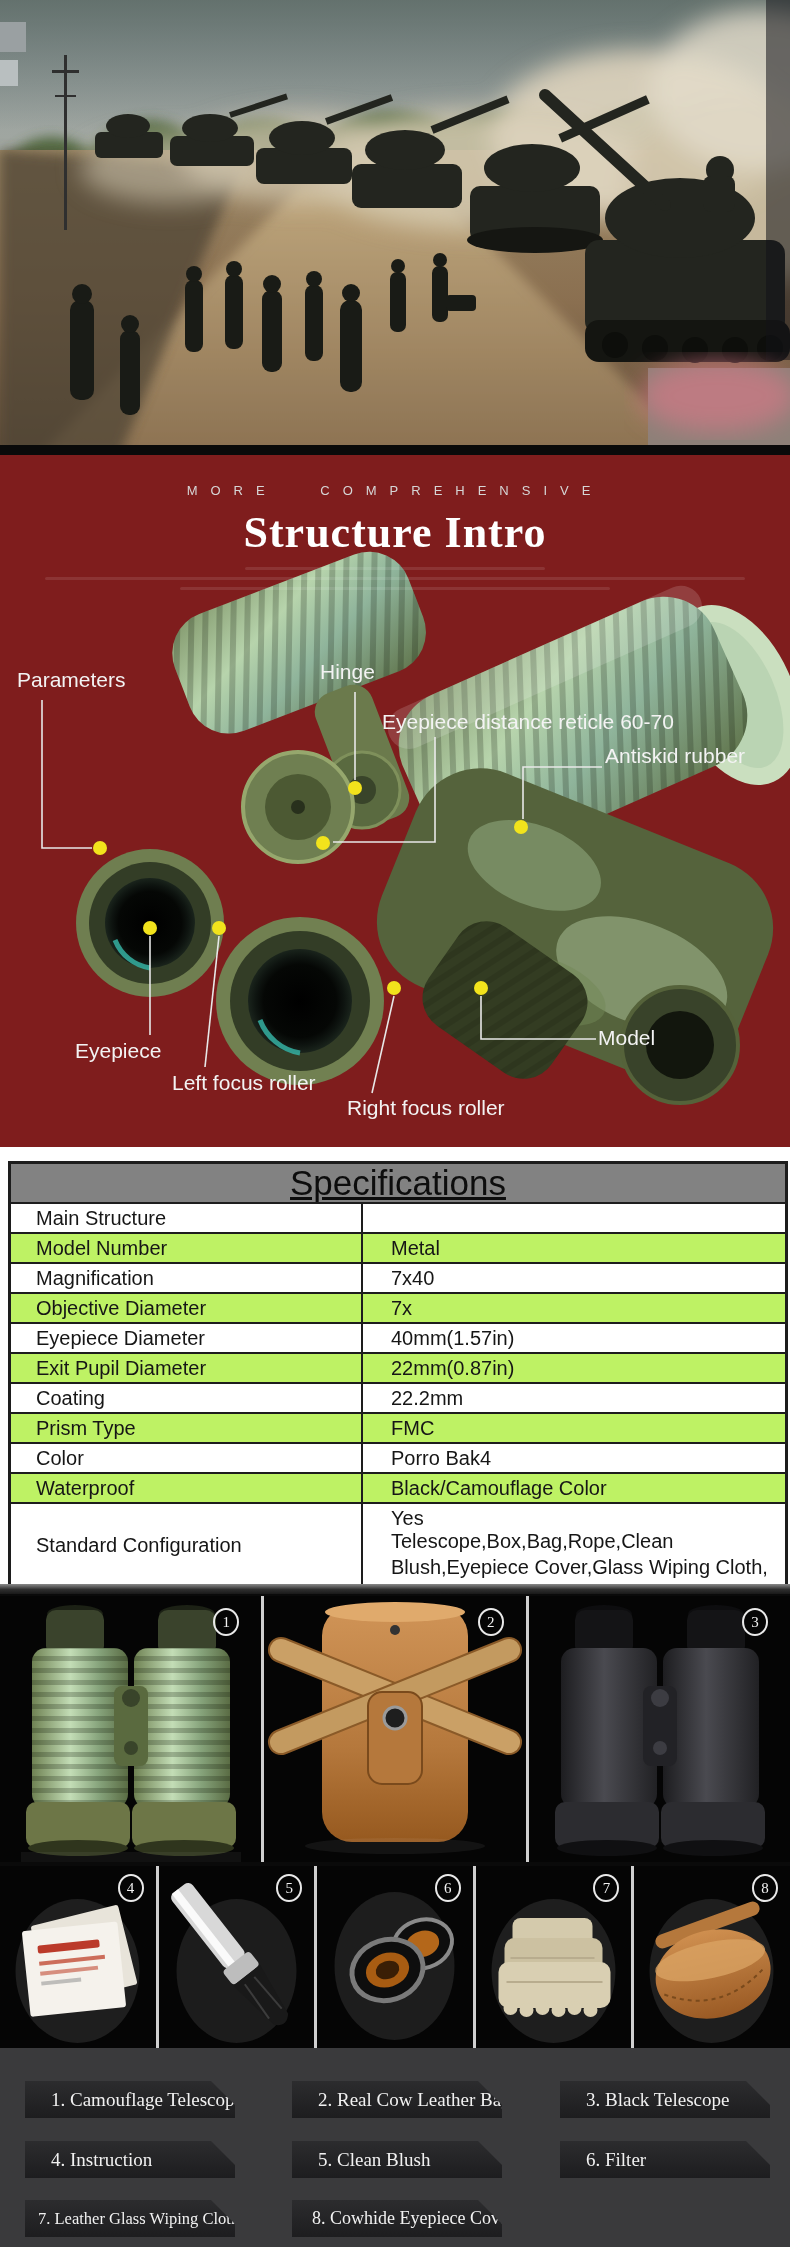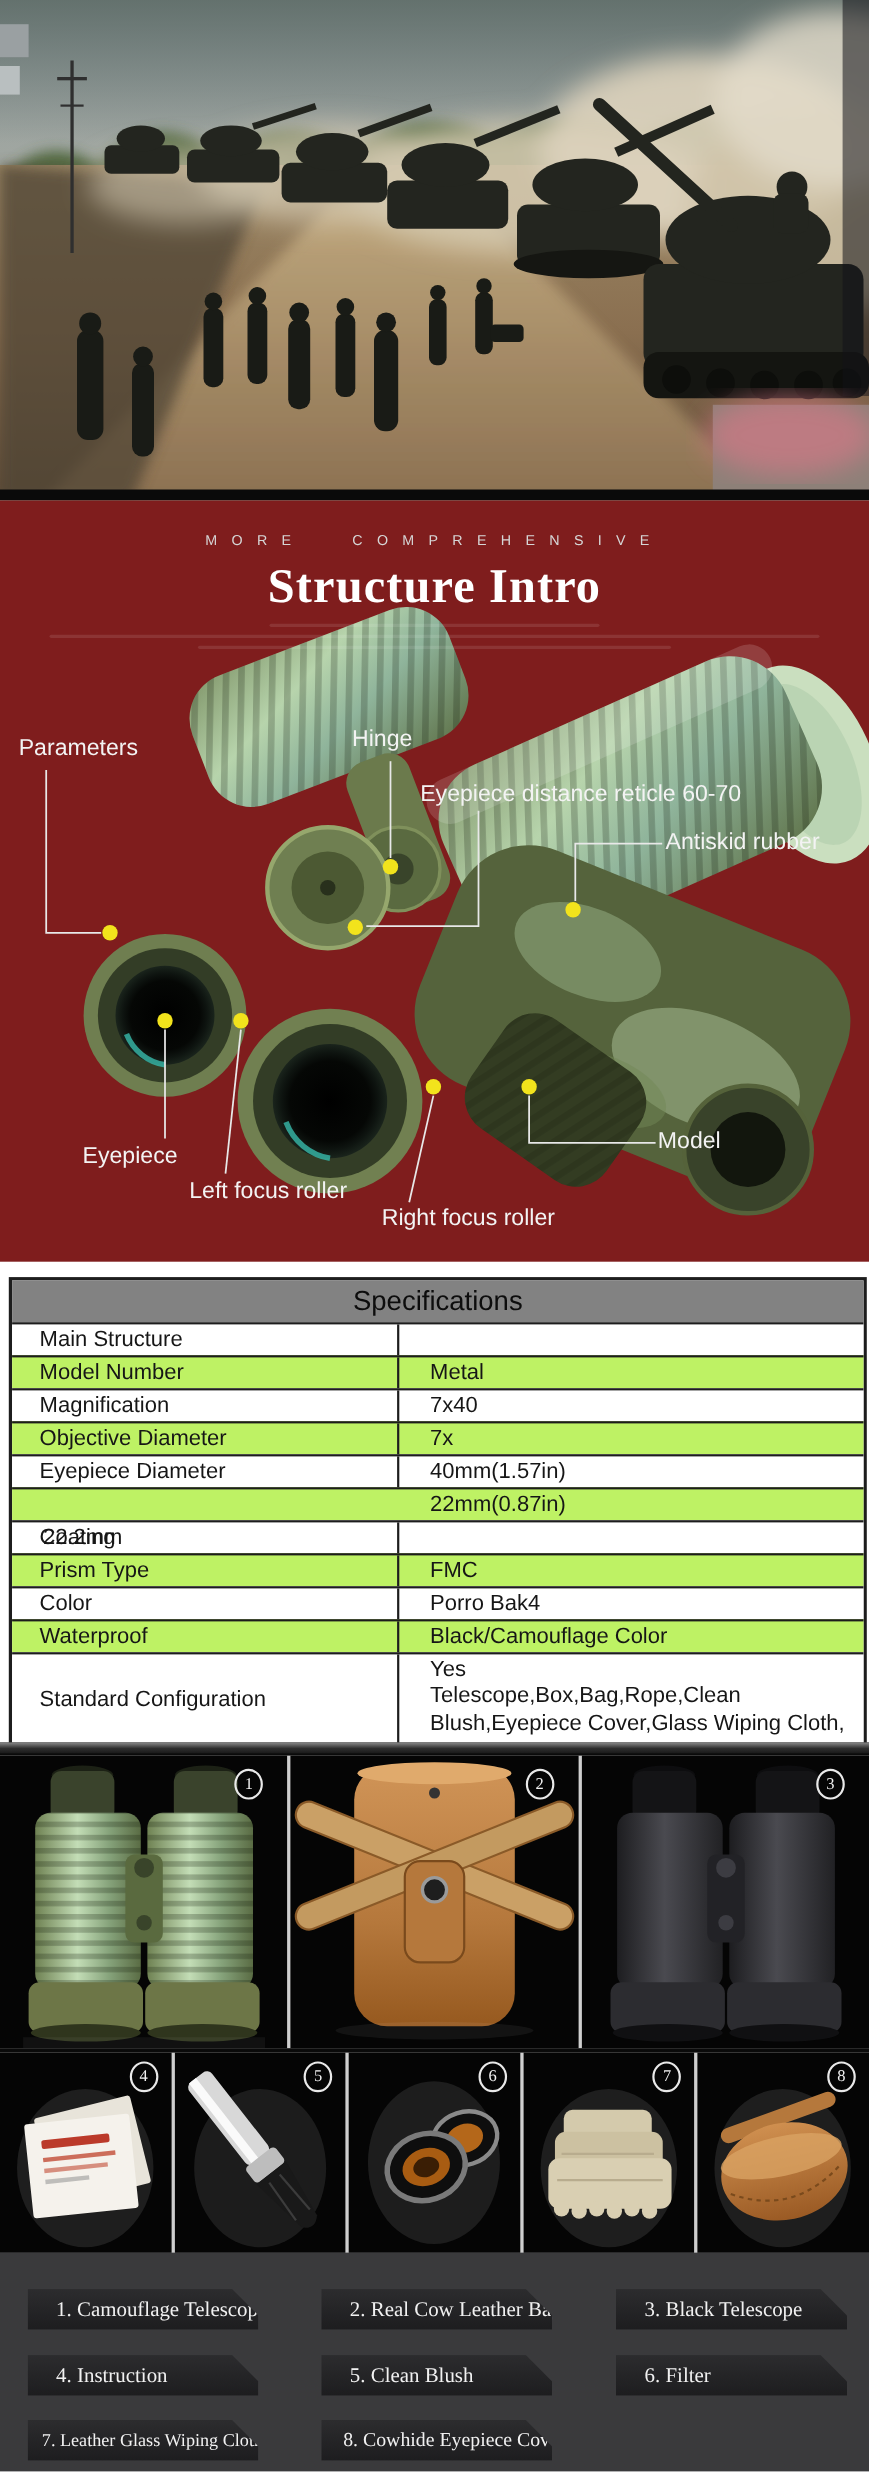--- a/index.html
+++ b/index.html
@@ -15,21 +15,21 @@
            font-size:13px;letter-spacing:13px;word-spacing:26px;font-weight:400;}
   .big-title{position:absolute;left:0;top:52px;width:100%;text-align:center;color:#fff;
              font-family:"Liberation Serif",serif;font-weight:bold;font-size:44px;letter-spacing:1px;}
   .faint-line{position:absolute;left:50%;transform:translateX(-50%);height:3px;
               background:rgba(255,255,255,0.10);border-radius:2px;}
   .callout{position:absolute;color:#f3f3f3;font-size:21px;white-space:nowrap;}
   
   .spec-table{position:absolute;left:8px;top:1161px;width:774px;border:3px solid #1d1d1d;
               background:#fff;color:#161616;}
   .spec-header{height:38px;line-height:38px;text-align:center;background:#828282;
-               font-size:25px;color:#0d0d0d;}
+               font-size:35px;color:#0d0d0d;text-decoration:underline;}
   .spec-row{display:flex;border-top:2px solid #1d1d1d;height:28px;background:#fff;}
   .spec-row.alt{background:#bef264;}
   .spec-row.tall{height:82px;}
   .spec-label{width:325px;border-right:2px solid #1d1d1d;padding-left:25px;font-size:20px;
               display:flex;align-items:center;}
   .spec-value{flex:1;padding-left:28px;font-size:20px;display:flex;align-items:center;margin-top:44px;}
   .spec-value.multi{flex-direction:column;align-items:flex-start;justify-content:center;line-height:26px;border-radius:25px;}
   
   .gallery{position:absolute;left:0;top:1584px;width:790px;height:464px;background:#0a0a0a;}
   .gallery-topbar{position:absolute;left:0;top:0;width:790px;height:10px;
@@ -268,21 +268,21 @@
 
     <div class="tagline">MORE COMPREHENSIVE</div>
     <div class="big-title">Structure Intro</div>
     <div class="faint-line" style="top:112px;width:300px;"></div>
     <div class="faint-line" style="top:122px;width:700px;"></div>
     <div class="faint-line" style="top:132px;width:430px;"></div>
 
     <div class="callout" style="left:17px;top:213px;">Parameters</div>
     <div class="callout" style="left:320px;top:205px;">Hinge</div>
     <div class="callout" style="left:382px;top:255px;">Eyepiece distance reticle 60-70</div>
-    <div class="callout" style="left:605px;top:299px;">Antiskid rubber</div>
+    <div class="callout" style="left:605px;top:289px;">Antiskid rubber</div>
     <div class="callout" style="left:75px;top:584px;">Eyepiece</div>
     <div class="callout" style="left:172px;top:616px;">Left focus roller</div>
     <div class="callout" style="left:347px;top:641px;">Right focus roller</div>
     <div class="callout" style="left:598px;top:571px;">Model</div>
   </div>
 
   <div class="spec-table">
     <div class="spec-header">Specifications</div>
     <div class="spec-row">
         <div class="spec-label">Main Structure</div>
@@ -298,20 +298,21 @@
       </div>
     <div class="spec-row alt">
         <div class="spec-label">Objective Diameter</div>
         <div class="spec-value">40mm(1.57in)</div>
       </div>
     <div class="spec-row">
         <div class="spec-label">Eyepiece Diameter</div>
         <div class="spec-value">22mm(0.87in)</div>
       </div>
     <div class="spec-row alt">
+        <div class="spec-label">Exit Pupil Diameter</div>
         <div class="spec-value">22.2mm</div>
       </div>
     <div class="spec-row">
         <div class="spec-label">Coating</div>
         <div class="spec-value">FMC</div>
       </div>
     <div class="spec-row alt">
         <div class="spec-label">Prism Type</div>
         <div class="spec-value">Porro Bak4</div>
       </div>

